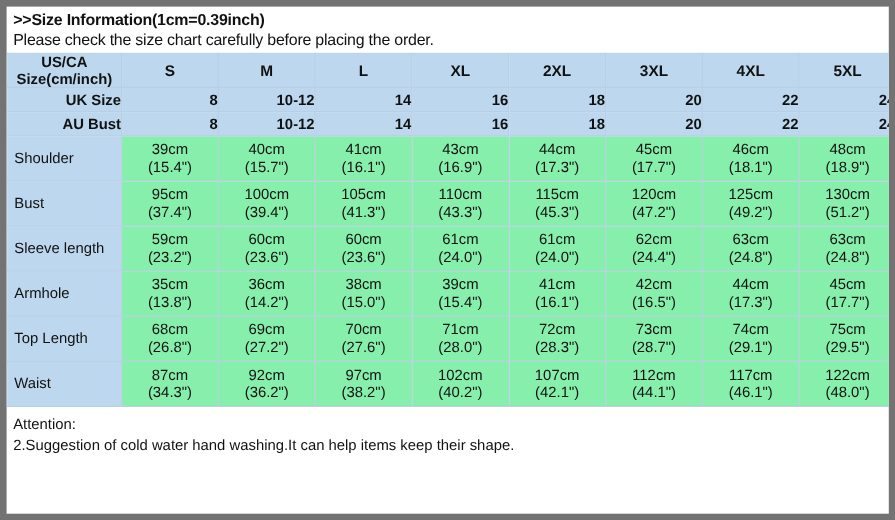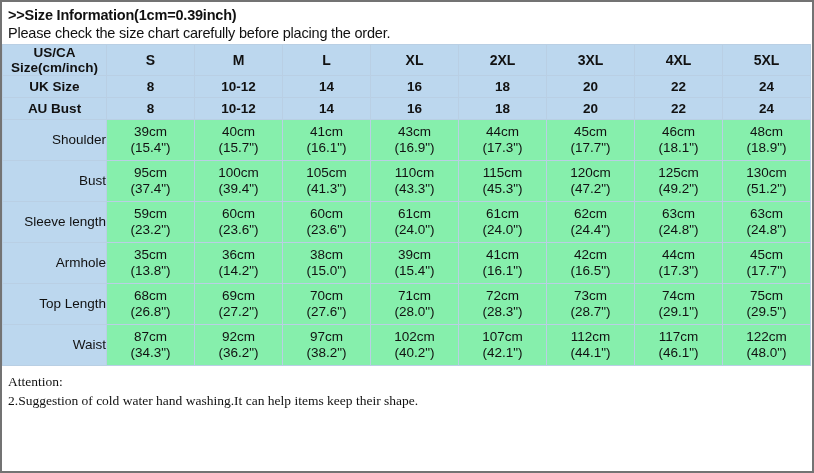--- a/index.html
+++ b/index.html
@@ -10,21 +10,21 @@
   body {
     font-family: "Liberation Sans", sans-serif;
     color: #1a1a1a;
   }
   #page {
     position: relative;
     width: 814px;
     height: 473px;
     overflow: hidden;
     box-sizing: border-box;
-    border: 2px solid #737373;
+    border: 6px solid #737373;
     background: #ffffff;
   }
   .header-block {
     padding: 4px 6px 2px 6px;
   }
   .header-line1 {
     font-size: 14.5px;
     font-weight: bold;
     color: #111111;
     line-height: 18px;
@@ -66,25 +66,26 @@
     font-size: 13.5px;
     line-height: 15px;
     text-align: center;
   }
   tr.subhead-row td {
     background: #bcd7ee;
     font-weight: bold;
     height: 21px;
     font-size: 13.5px;
     color: #111111;
+    text-align: right;
   }
   tr.data-row td.label-cell {
     background: #bcd7ee;
     font-weight: normal;
-    text-align: right;
+    text-align: left;
     padding-left: 6px;
     font-size: 13.5px;
     color: #111111;
   }
   tr.data-row td {
     height: 40px;
     background: #86efac;
     line-height: 16px;
     color: #111111;
   }
@@ -95,21 +96,20 @@
     display: block;
   }
   .footer-block {
     padding: 6px 6px 4px 6px;
     font-size: 13.5px;
     line-height: 19px;
     color: #111111;
   }
   .footer-block div {
     white-space: normal;
-    font-family: Liberation Serif, serif;
   }
 </style>
 </head>
 <body>
 
 <div id="page">
 
   <div class="header-block">
     <div class="header-line1">&gt;&gt;Size Information(1cm=0.39inch)</div>
     <div class="header-line2">Please check the size chart carefully before placing the order.</div>

